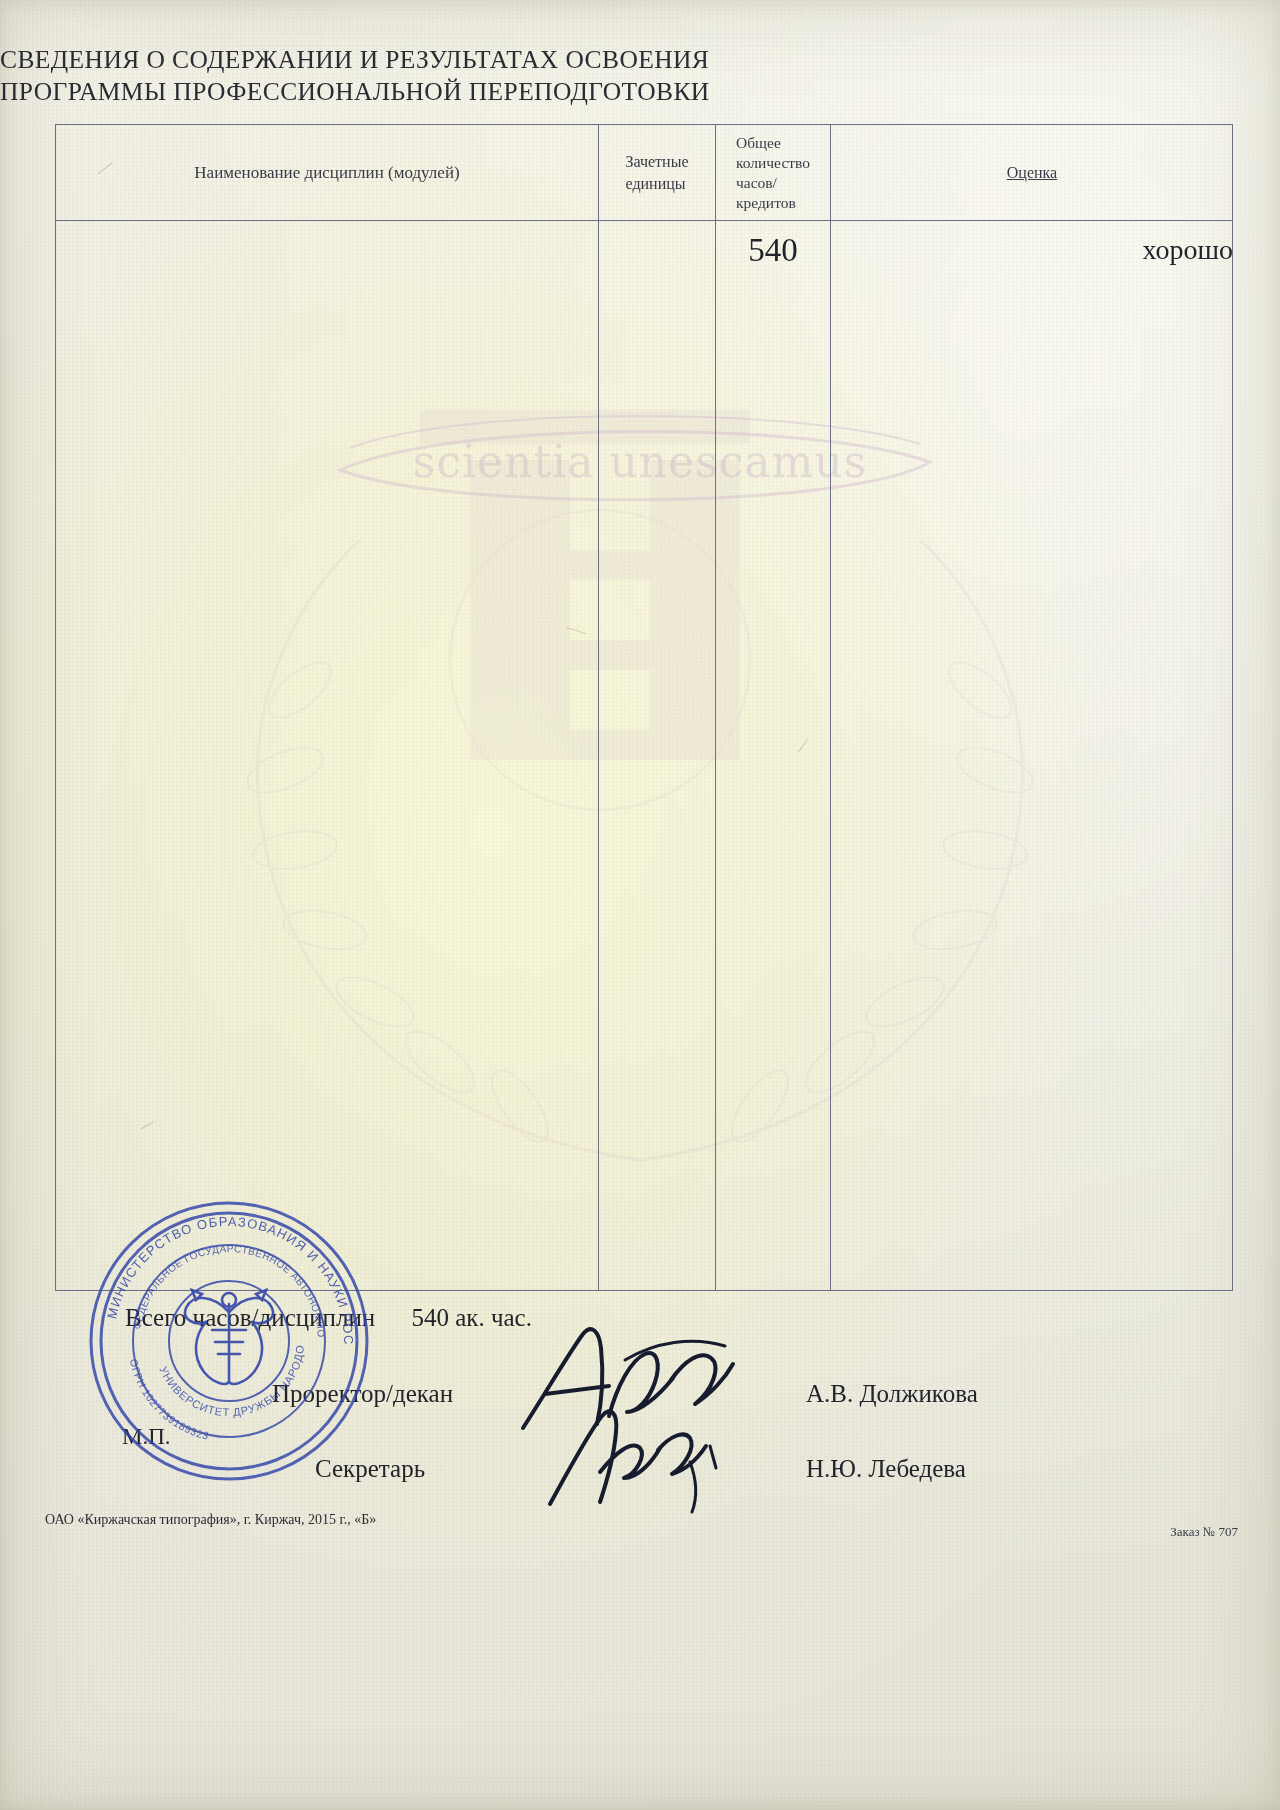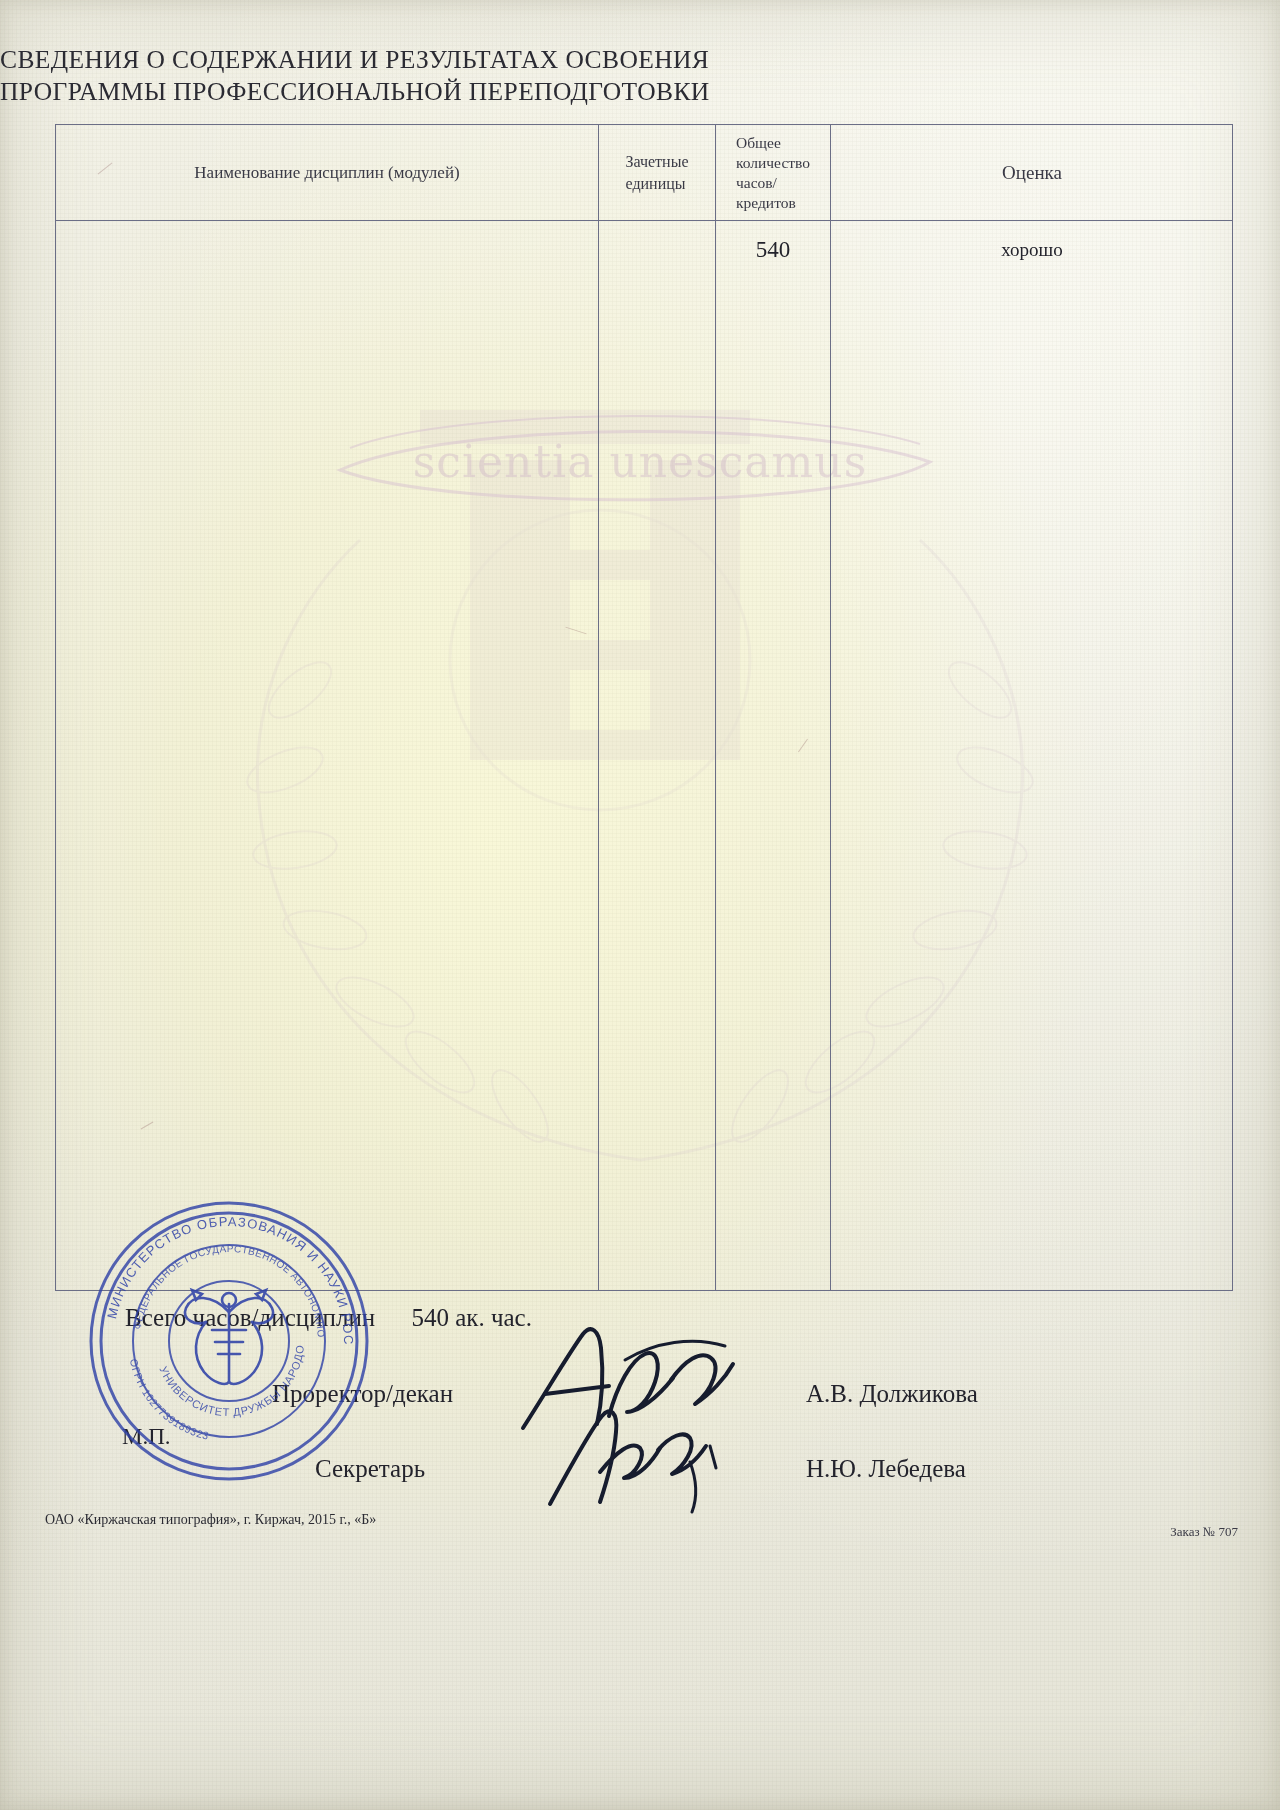--- a/index.html
+++ b/index.html
@@ -133,42 +133,42 @@
     display: flex;
     align-items: center;
     justify-content: center;
     text-align: left;
     color: #3a3a46;
     font-family: "Liberation Serif", serif;
   }
   .th-disc { left: 0;   width: 542px; font-size: 17px; }
   .th-cred { left: 543px; width: 116px; font-size: 16px; line-height: 22px; }
   .th-hours{ left: 660px; width: 114px; font-size: 15.5px; line-height: 20px; }
-  .th-mark { left: 775px; width: 402px; font-size: 19px; }
+  .th-mark { left: 775px; width: 402px; font-size: 16px; text-decoration: underline; }
 
   .cell-row {
     position: absolute;
     top: 96px;
     height: 58px;
   }
   .c-disc {
     left: 0; width: 542px;
     display: flex; align-items: center; justify-content: center;
     font-size: 26px; color: #23232c;
   }
   .c-units { left: 543px; width: 116px; }
   .c-hours {
     left: 660px; width: 114px;
     display: flex; align-items: center; justify-content: center;
-    font-size: 23px; color: #23232c;
+    font-size: 33px; color: #23232c;
   }
   .c-mark {
     left: 775px; width: 402px;
-    display: flex; align-items: center; justify-content: center;
-    font-size: 19px; color: #23232c;
+    display: flex; align-items: center; justify-content: flex-end;
+    font-size: 28px; color: #23232c;
   }
 
   
   .total {
     position: absolute;
     left: 125px;
     top: 1304px;
     z-index: 5;
     font-size: 25px;
     color: #23232c;

